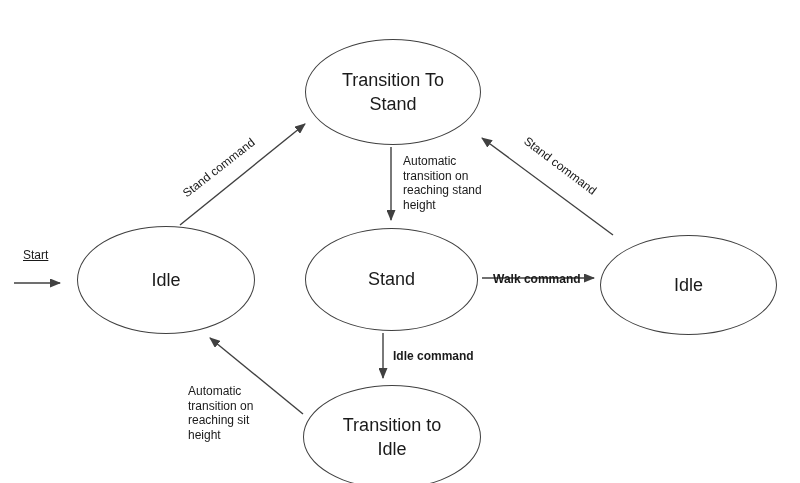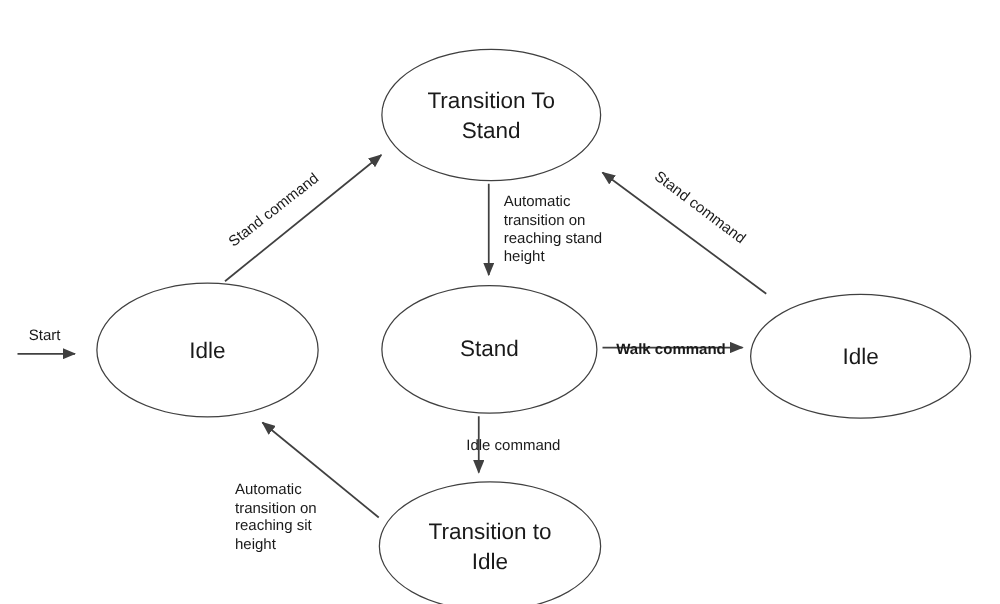--- a/index.html
+++ b/index.html
@@ -71,33 +71,33 @@
 
   <div class="node" style="left:77px; top:198px; width:178px; height:108px;">Idle</div>
 
   <div class="node" style="left:305px; top:200px; width:173px; height:103px;">Stand</div>
 
   <div class="node" style="left:600px; top:207px; width:177px; height:100px;">Idle</div>
 
   <div class="node" style="left:303px; top:357px; width:178px; height:104px;">Transition to
 Idle</div>
 
-  <div class="elabel" style="left:23px; top:233px;">Start</div>
+  <div class="elabel" style="left:23px; top:220px;text-decoration:underline;">Start</div>
 
   <div class="elabel rotated" style="left:219px; top:140px; --rot:-38deg;">Stand command</div>
 
   <div class="elabel" style="left:403px; top:126px;">Automatic
 transition on
 reaching stand
 height</div>
 
   <div class="elabel" style="left:493px; top:244px;font-weight:bold;">Walk command</div>
 
   <div class="elabel rotated" style="left:560px; top:138px; --rot:37deg;">Stand command</div>
 
-  <div class="elabel" style="left:373px; top:321px;">Idle command</div>
+  <div class="elabel" style="left:393px; top:321px;font-weight:bold;">Idle command</div>
 
   <div class="elabel" style="left:188px; top:356px;">Automatic
 transition on
 reaching sit
 height</div>
 
 </div>
 
 </body></html>

